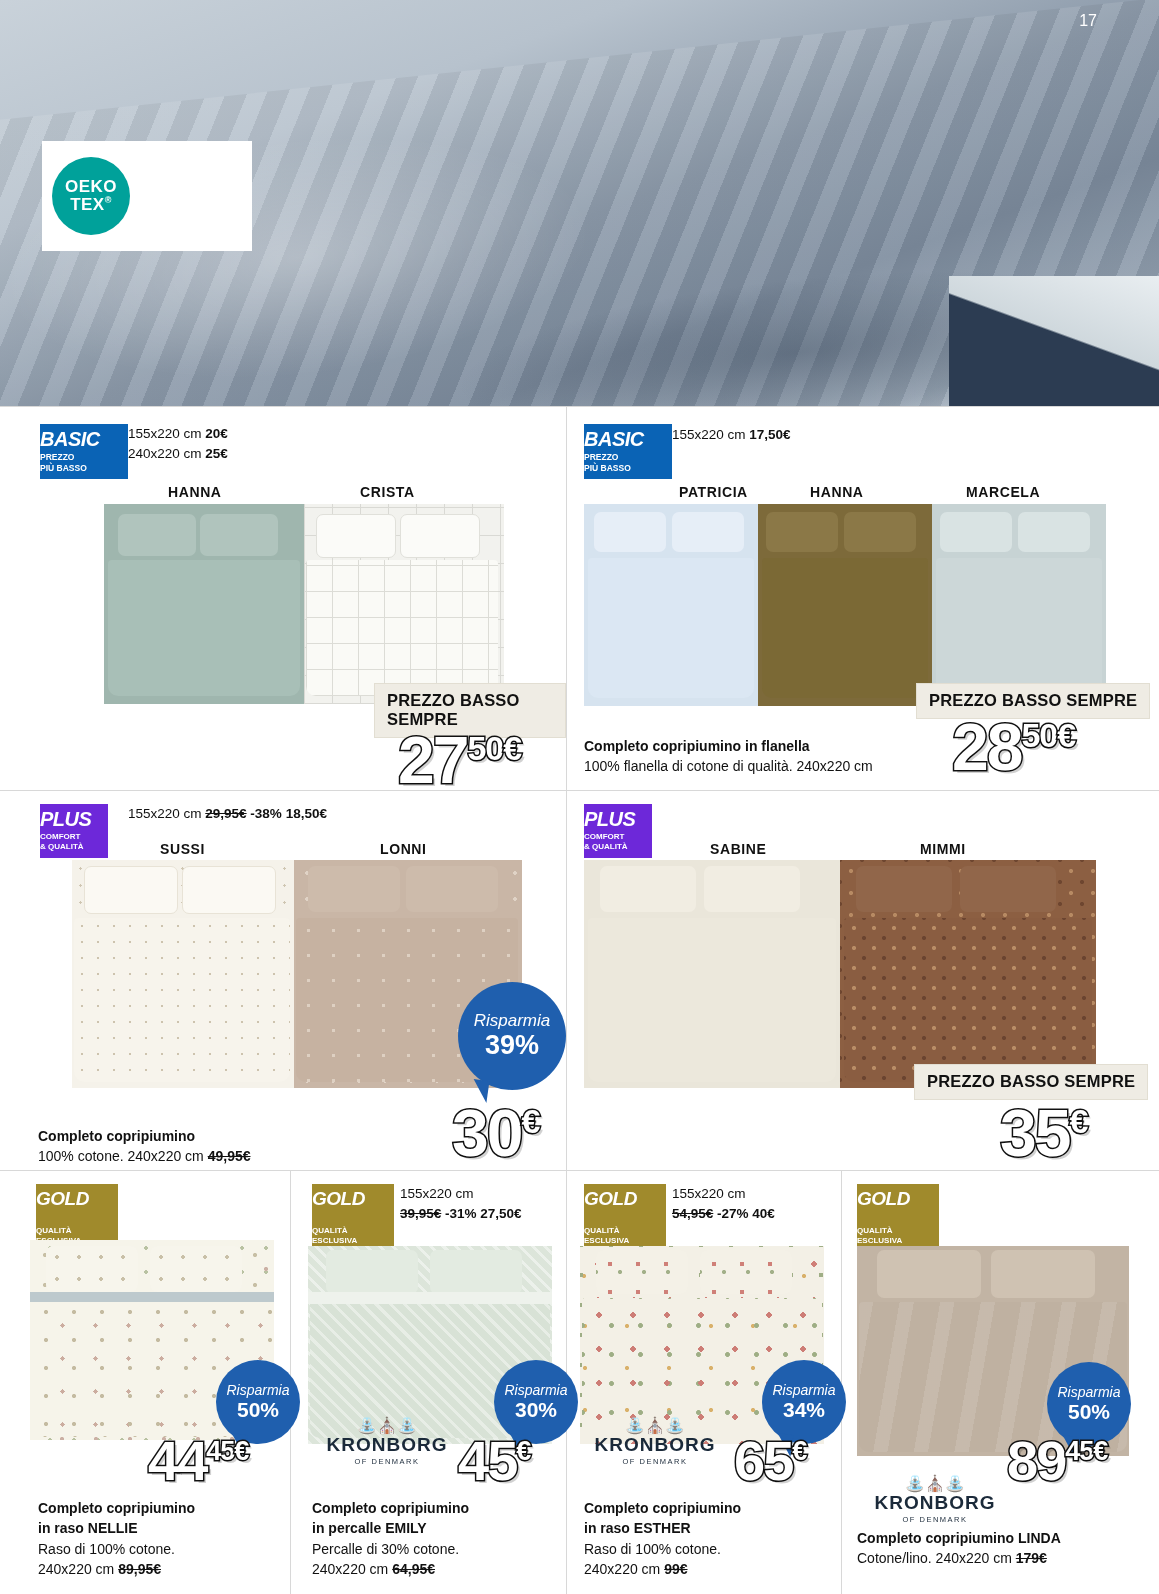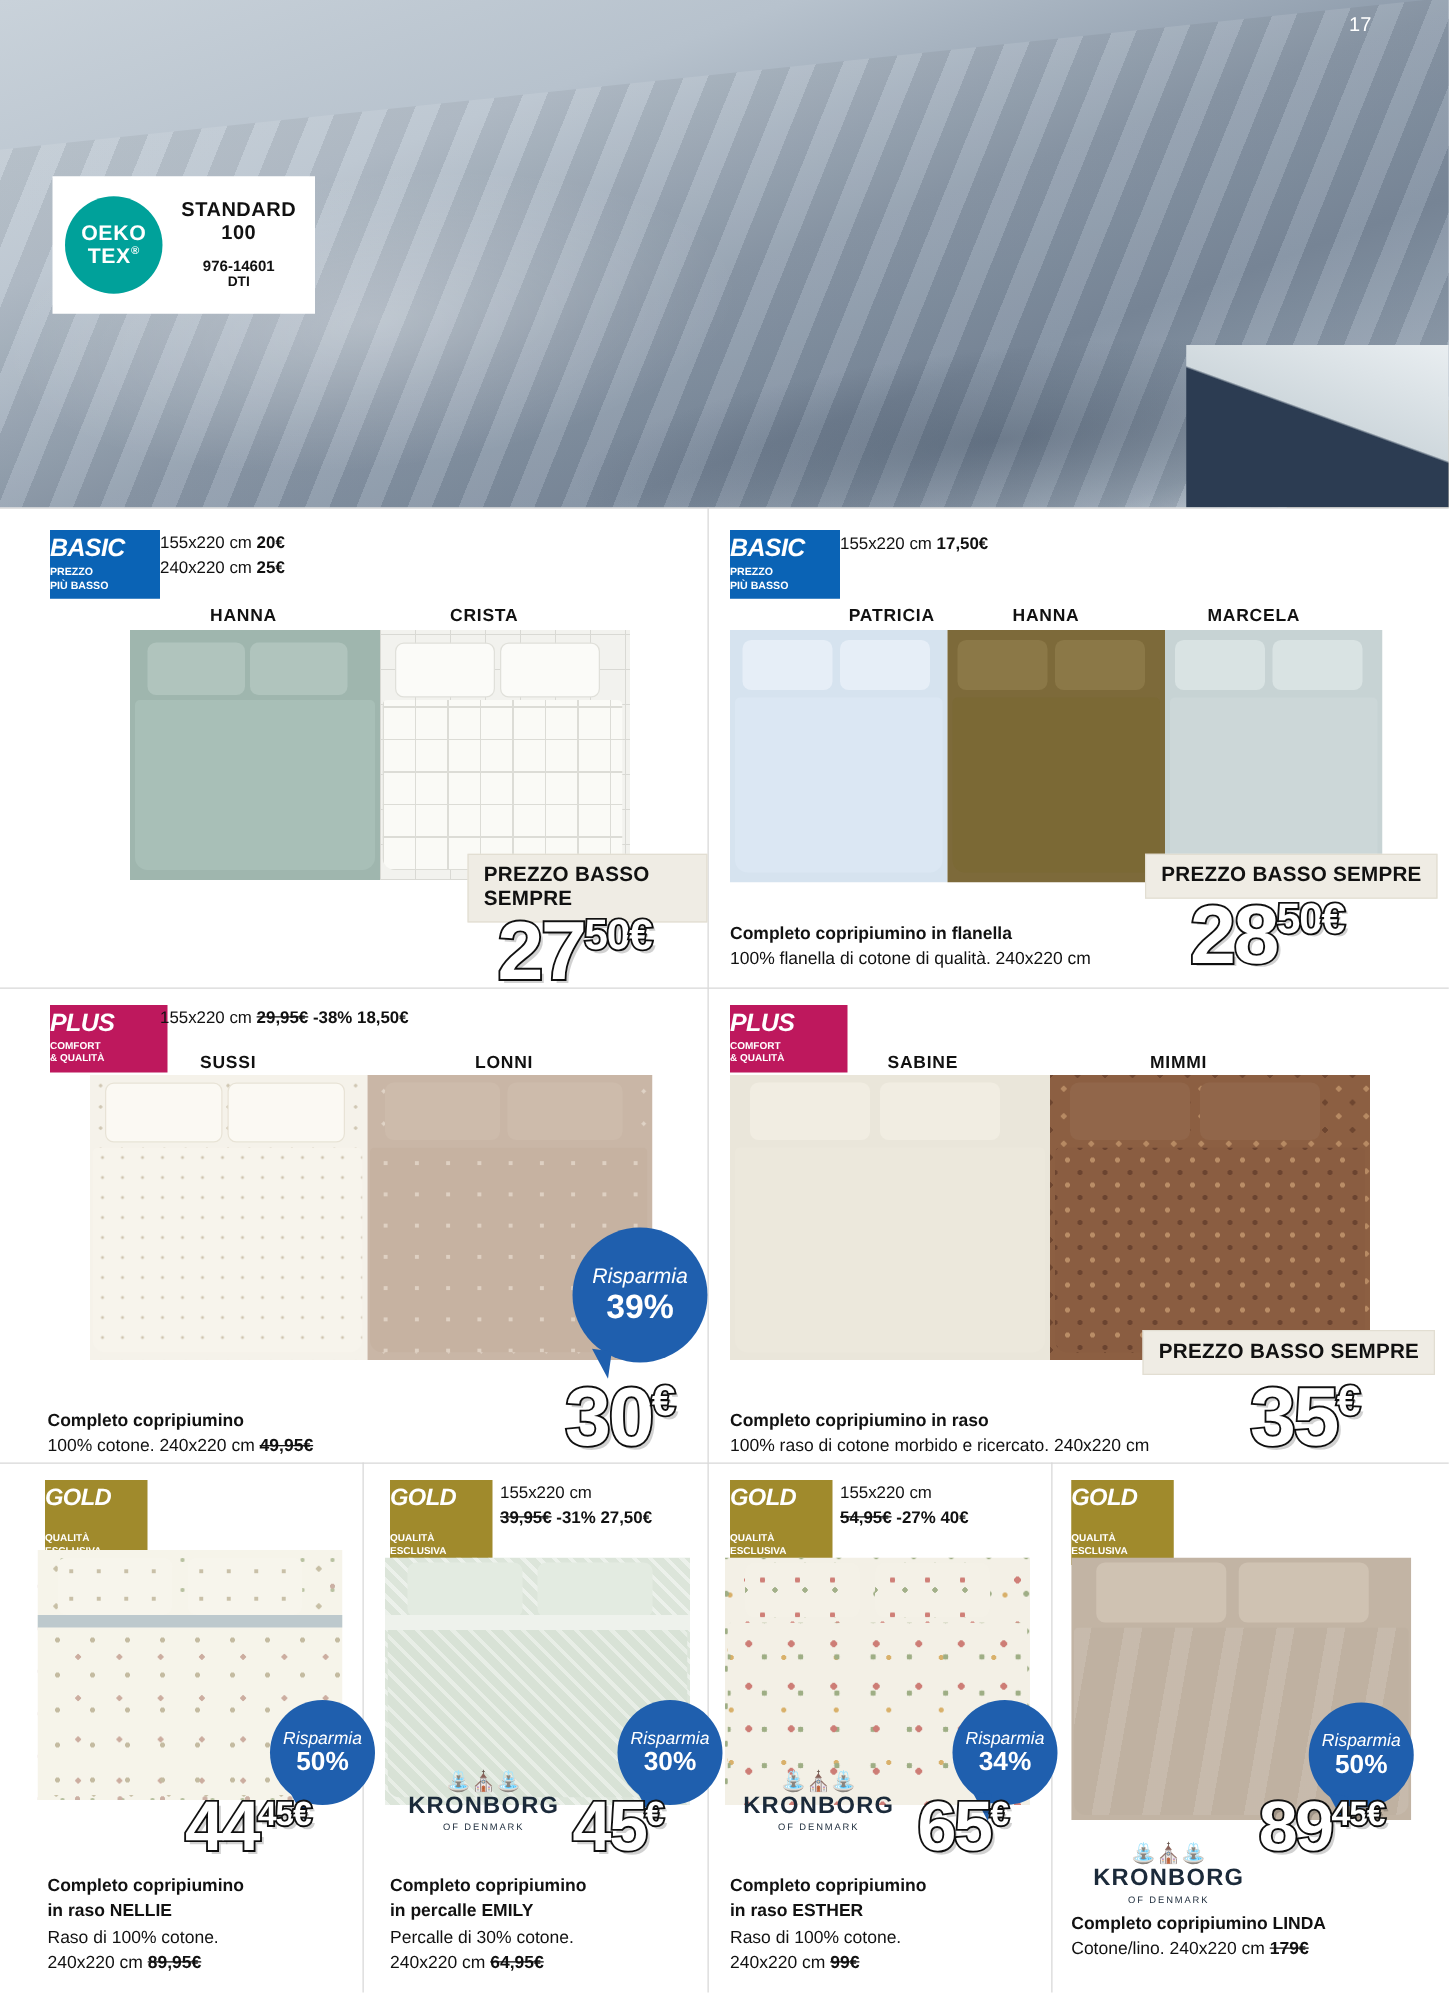--- a/index.html
+++ b/index.html
@@ -63,21 +63,21 @@
   .rowline{position:absolute;left:0;width:1159px;height:1px;background:#d8d8d8;}
   .vline{position:absolute;width:1px;background:#d8d8d8;}
 
   .cell{position:absolute;box-sizing:border-box;}
 
   
   .lbl{display:inline-block;color:#fff;font-weight:bold;line-height:1;}
   .lbl-basic{background:#0a63b5;width:88px;padding:5px 0 6px;}
   .lbl-basic .t1{font-size:20px;font-style:italic;letter-spacing:-.5px;}
   .lbl-basic .t2{font-size:8.5px;margin-top:3px;line-height:1.25;}
-  .lbl-plus{background:#be185d;width:94px;padding:5px 0 6px;}
+  .lbl-plus{background:#6d28d9;width:68px;padding:5px 0 6px;}
   .lbl-plus .t1{font-size:20px;font-style:italic;letter-spacing:-.5px;}
   .lbl-plus .t2{font-size:8px;margin-top:3px;line-height:1.25;}
   .lbl-gold{background:#a08a2c;width:82px;padding:5px 0 6px;}
   .lbl-gold .t1{font-size:19px;font-style:italic;letter-spacing:-.5px;}
   .lbl-gold .t2{font-size:8px;margin-top:18px;line-height:1.25;}
 
   .sizeline{font-size:13.5px;color:#111;line-height:1.45;}
   .sizeline b{font-weight:bold;}
   .strike{text-decoration:line-through;font-weight:bold;}
 
@@ -133,27 +133,20 @@
   <div class="hero">
     <div class="hero-plate"></div>
     <div class="hero-fold"></div>
   </div>
   <div class="page-num">17</div>
 
   <div class="oeko">
     <div class="oeko-badge">
       <span>OEKO</span>
       <span><span>TEX</span><sup>®</sup></span>
-    </div>
-    <div class="oeko-txt">
-      <div class="l1">
-        <span>STANDARD</span><br><span>100</span>
-      </div>
-      <div class="l2">976-14601</div>
-      <div class="l3">DTI</div>
     </div>
   </div>
 
 
   <div class="grid">
 
     <div class="rowline" style="top:0;"></div>
     <div class="rowline" style="top:384px;"></div>
     <div class="rowline" style="top:764px;"></div>
     <div class="vline" style="left:566px;top:0;height:384px;"></div>
@@ -303,24 +296,20 @@
         <div class="pillow" style="left:272px;top:6px;width:96px;height:46px;background:#91664a;"></div>
         <div class="pillow" style="left:376px;top:6px;width:96px;height:46px;background:#91664a;"></div>
         <div class="duvet" style="left:4px;top:58px;width:248px;height:164px;background:#ece8dc;"></div>
         <div class="duvet" style="left:260px;top:58px;width:248px;height:164px;background:#8a5d41;
              background-image:radial-gradient(#b98d66 2px, transparent 2.2px),radial-gradient(#6b4430 2px,transparent 2.2px);
              background-size:20px 20px, 20px 20px;background-position:0 0, 10px 10px;"></div>
       </div>
 
       <div class="pbs" style="left:348px;top:274px;">PREZZO BASSO SEMPRE</div>
 
-      <div class="desc" style="left:18px;top:336px;">
-        <div class="b">Completo copripiumino in raso</div>
-        <div>100% raso di cotone morbido e ricercato. 240x220 cm</div>
-      </div>
 
       <div class="price" style="left:434px;top:316px;">
         <span class="big">35</span>
         <span class="eur">€</span>
       </div>
     </div>
 
     <div class="cell" style="left:0;top:764px;width:290px;height:424px;">
       <div style="position:absolute;left:36px;top:14px;" class="lbl lbl-gold">
         <div class="t1">GOLD</div>

